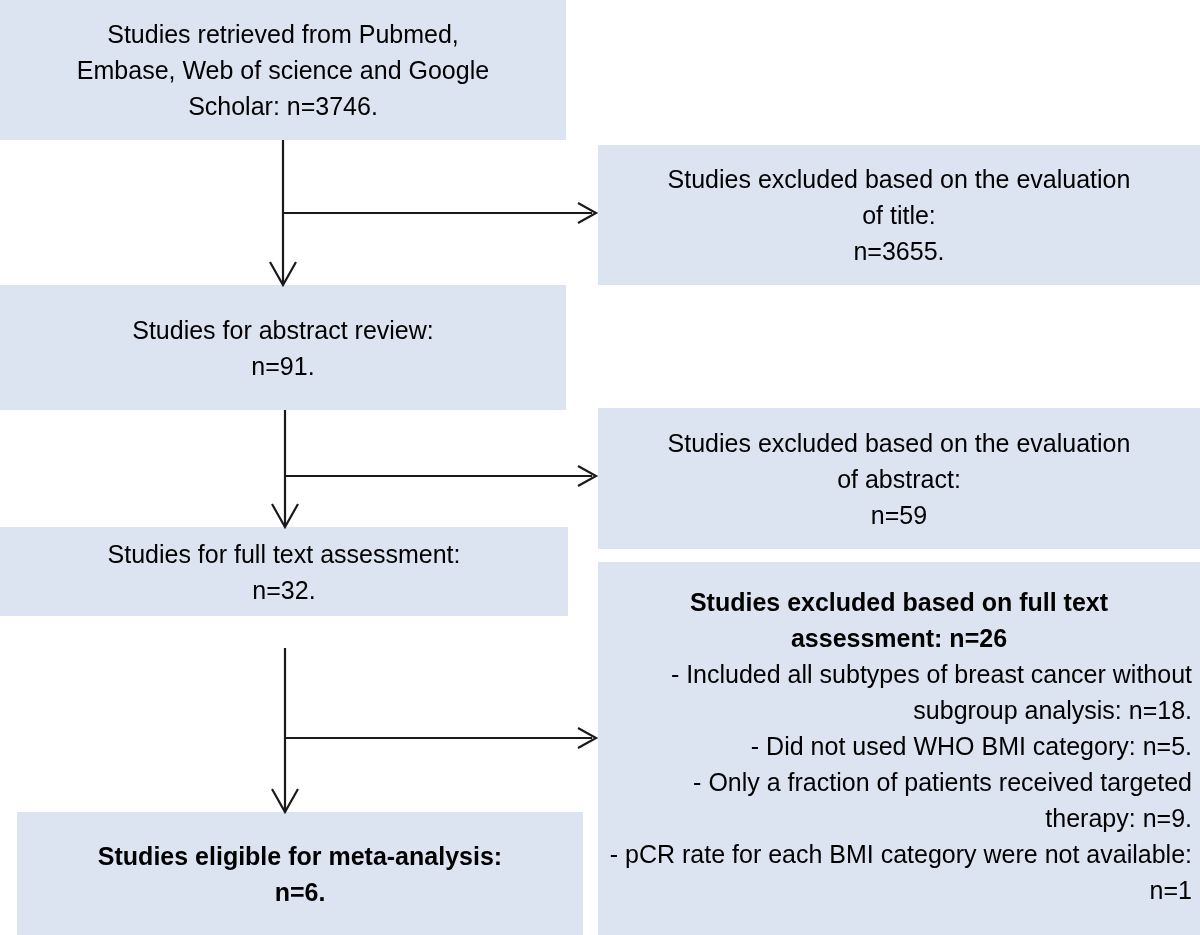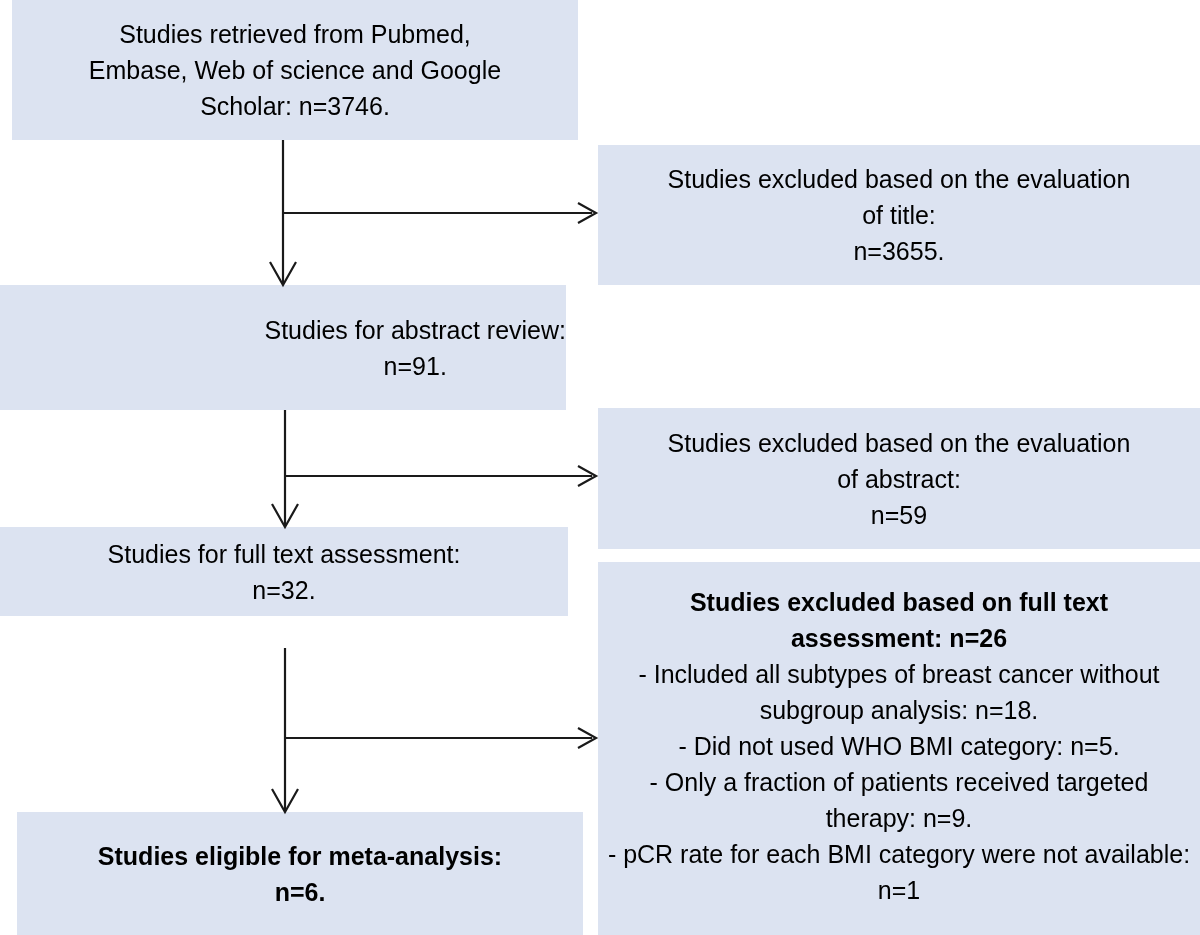--- a/index.html
+++ b/index.html
@@ -32,25 +32,25 @@
     line-height: 36px;
     color: #000000;
     white-space: pre-line;
   }
 
   .flow-box.center  { text-align: center; }
   .flow-box.leftalign { text-align: left; }
 
   .box-text { display: block; }
   .box-head { display: block; text-align: center; font-weight: bold; }
-  .box-item { display: block; text-align: center; }
+  .box-item { display: block; text-align: right; }
 
   
-  #box-retrieved      { left: 12px;   top: 0px;   width: 566px; height: 140px; }
-  #box-abstract       { left: 0px;   top: 285px; width: 566px; height: 125px; align-items: flex-end; }
+  #box-retrieved      { left: 0px;   top: 0px;   width: 566px; height: 140px; }
+  #box-abstract       { left: 0px;   top: 285px; width: 566px; height: 125px; }
   #box-fulltext       { left: 0px;   top: 527px; width: 568px; height: 89px; }
   #box-eligible       { left: 17px;   top: 812px; width: 566px; height: 123px; font-weight: bold; }
 
   
   #box-excl-title     { left: 598px; top: 145px; width: 602px; height: 140px; }
   #box-excl-abstract  { left: 598px; top: 408px; width: 602px; height: 141px; }
   #box-excl-fulltext  {
     left: 598px; top: 562px; width: 602px; height: 373px;
     justify-content: flex-start;
     padding: 22px 8px 0 8px;

